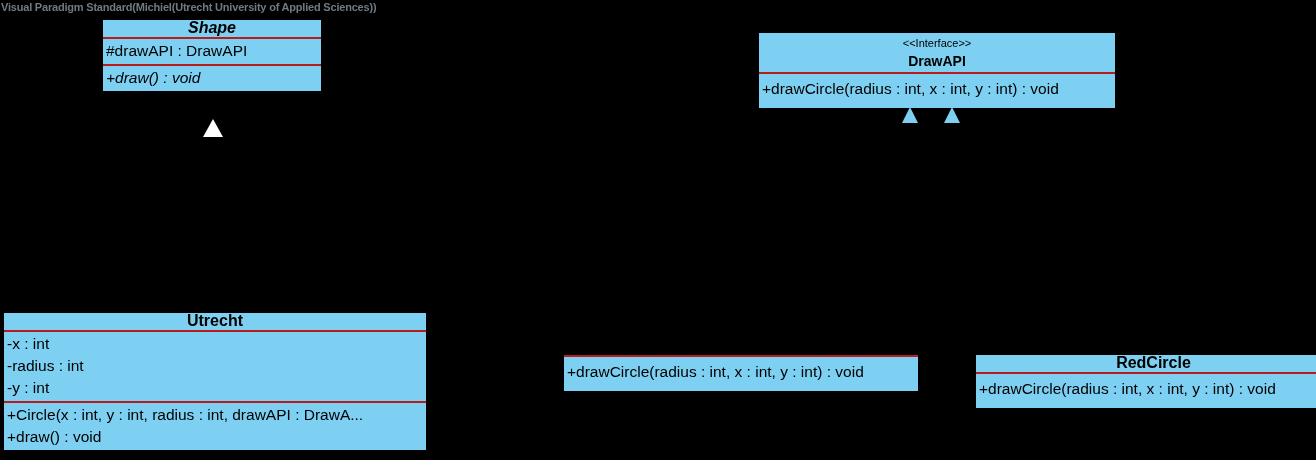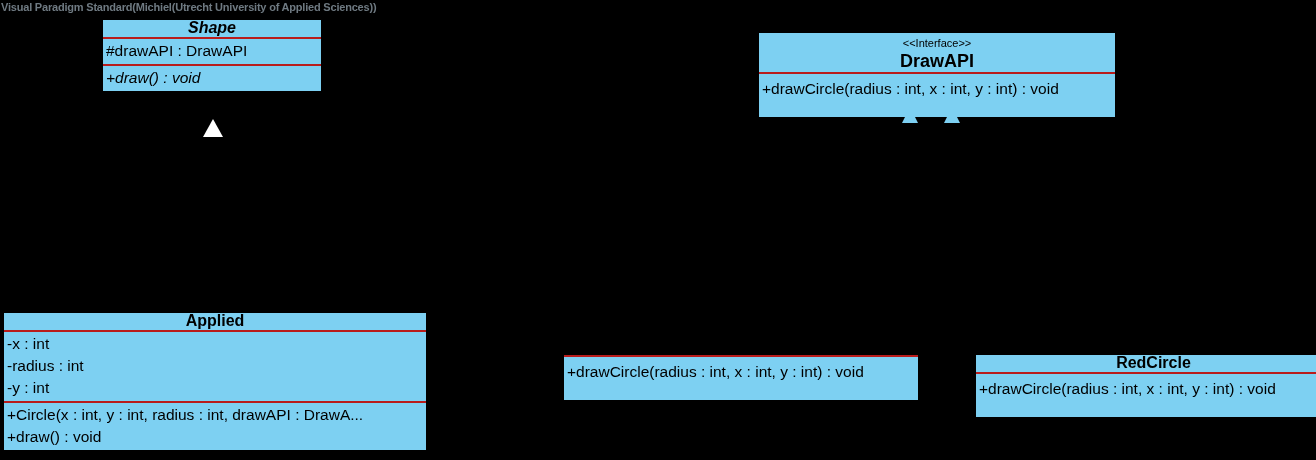--- a/index.html
+++ b/index.html
@@ -42,30 +42,30 @@
   .stereotype-line {
     text-align: center;
     font-weight: normal;
     font-size: 11px;
     line-height: 18px;
     padding-top: 1px;
   }
   .name-line {
     text-align: center;
     font-weight: bold;
-    font-size: 18px;
+    font-size: 14px;
     line-height: 18px;
     padding-bottom: 2px;
   }
   .compartment {
     border-top: 2px solid #b91c1c;
     padding: 1px 3px 2px;
     overflow: hidden;
   }
-  .compartment.roomy { padding: 4px 3px 17px; }
+  .compartment.roomy { padding: 4px 3px 8px; }
   .member {
     font-size: 15.5px;
     line-height: 22px;
     white-space: nowrap;
     overflow: hidden;
   }
   .member.abstract-op { font-style: italic; }
   .tri {
     position: absolute;
     width: 0;
@@ -111,21 +111,21 @@
     <div class="uml-title-block">
       <div class="stereotype-line">&lt;&lt;Interface&gt;&gt;</div>
       <div class="name-line">DrawAPI</div>
     </div>
     <div class="compartment roomy">
       <div class="member">+drawCircle(radius : int, x : int, y : int) : void</div>
     </div>
   </div>
 
   <div class="uml-class" id="node-circle">
-    <div class="uml-title">Applied</div>
+    <div class="uml-title">Utrecht</div>
     <div class="compartment">
       <div class="member">-x : int</div>
       <div class="member">-radius : int</div>
       <div class="member">-y : int</div>
     </div>
     <div class="compartment">
       <div class="member">+Circle(x : int, y : int, radius : int, drawAPI : DrawA...</div>
       <div class="member">+draw() : void</div>
     </div>
   </div>

